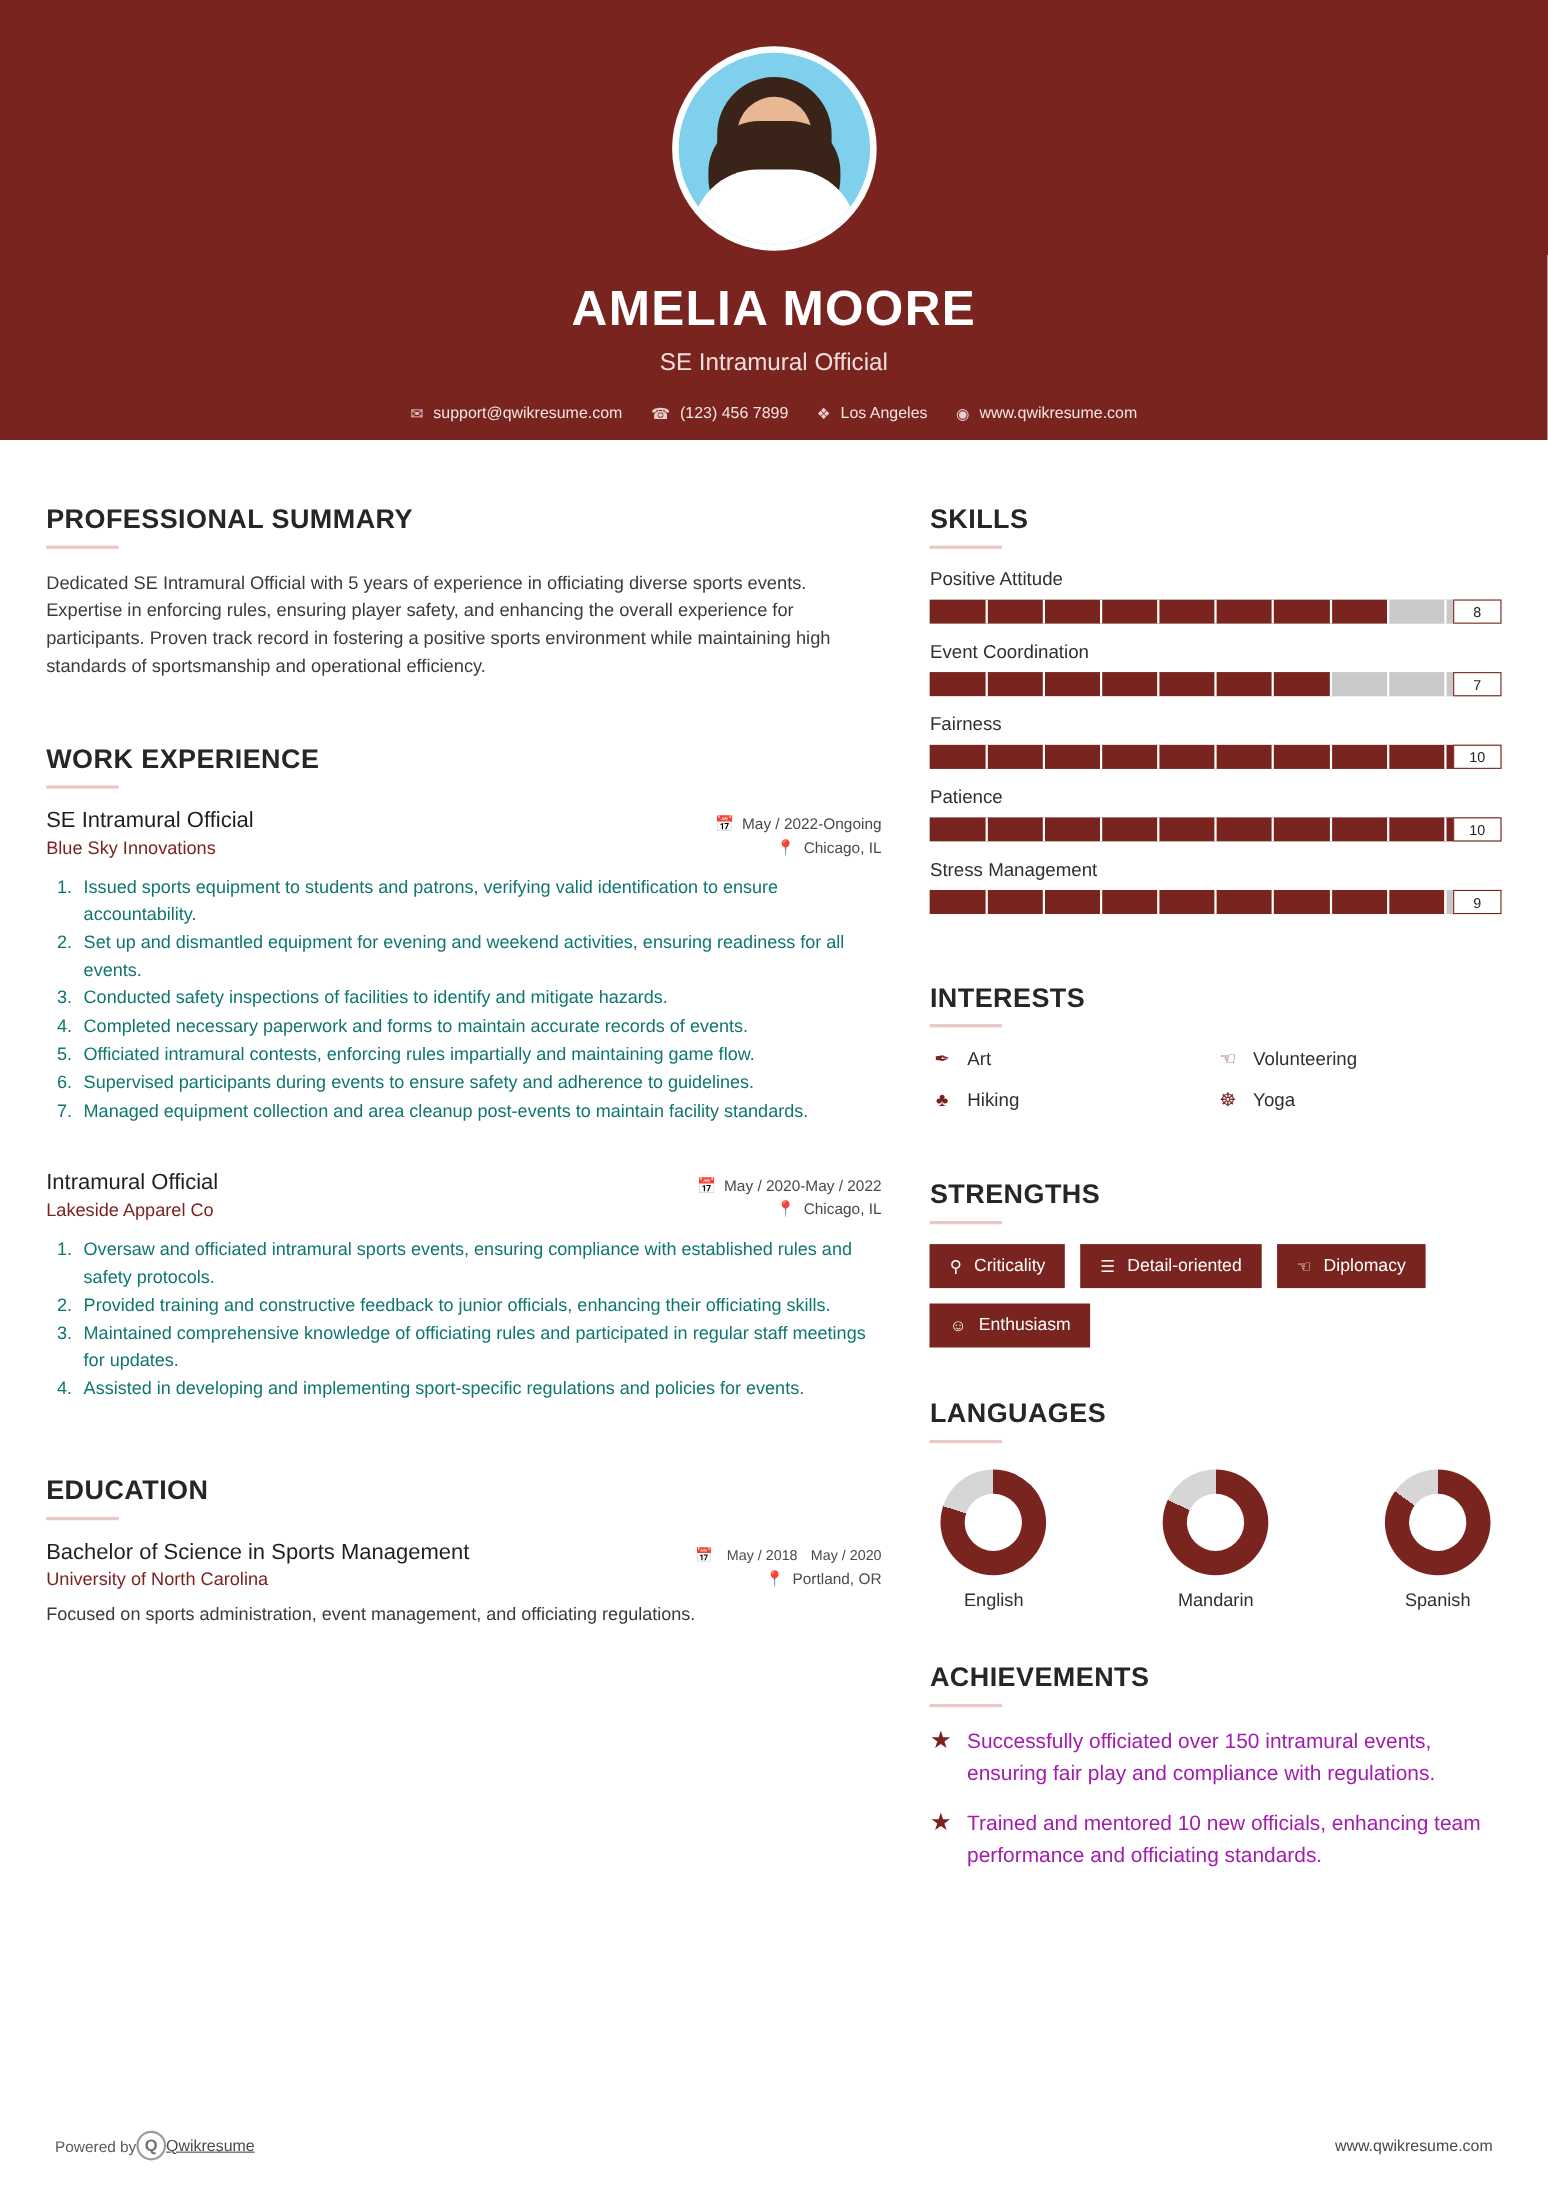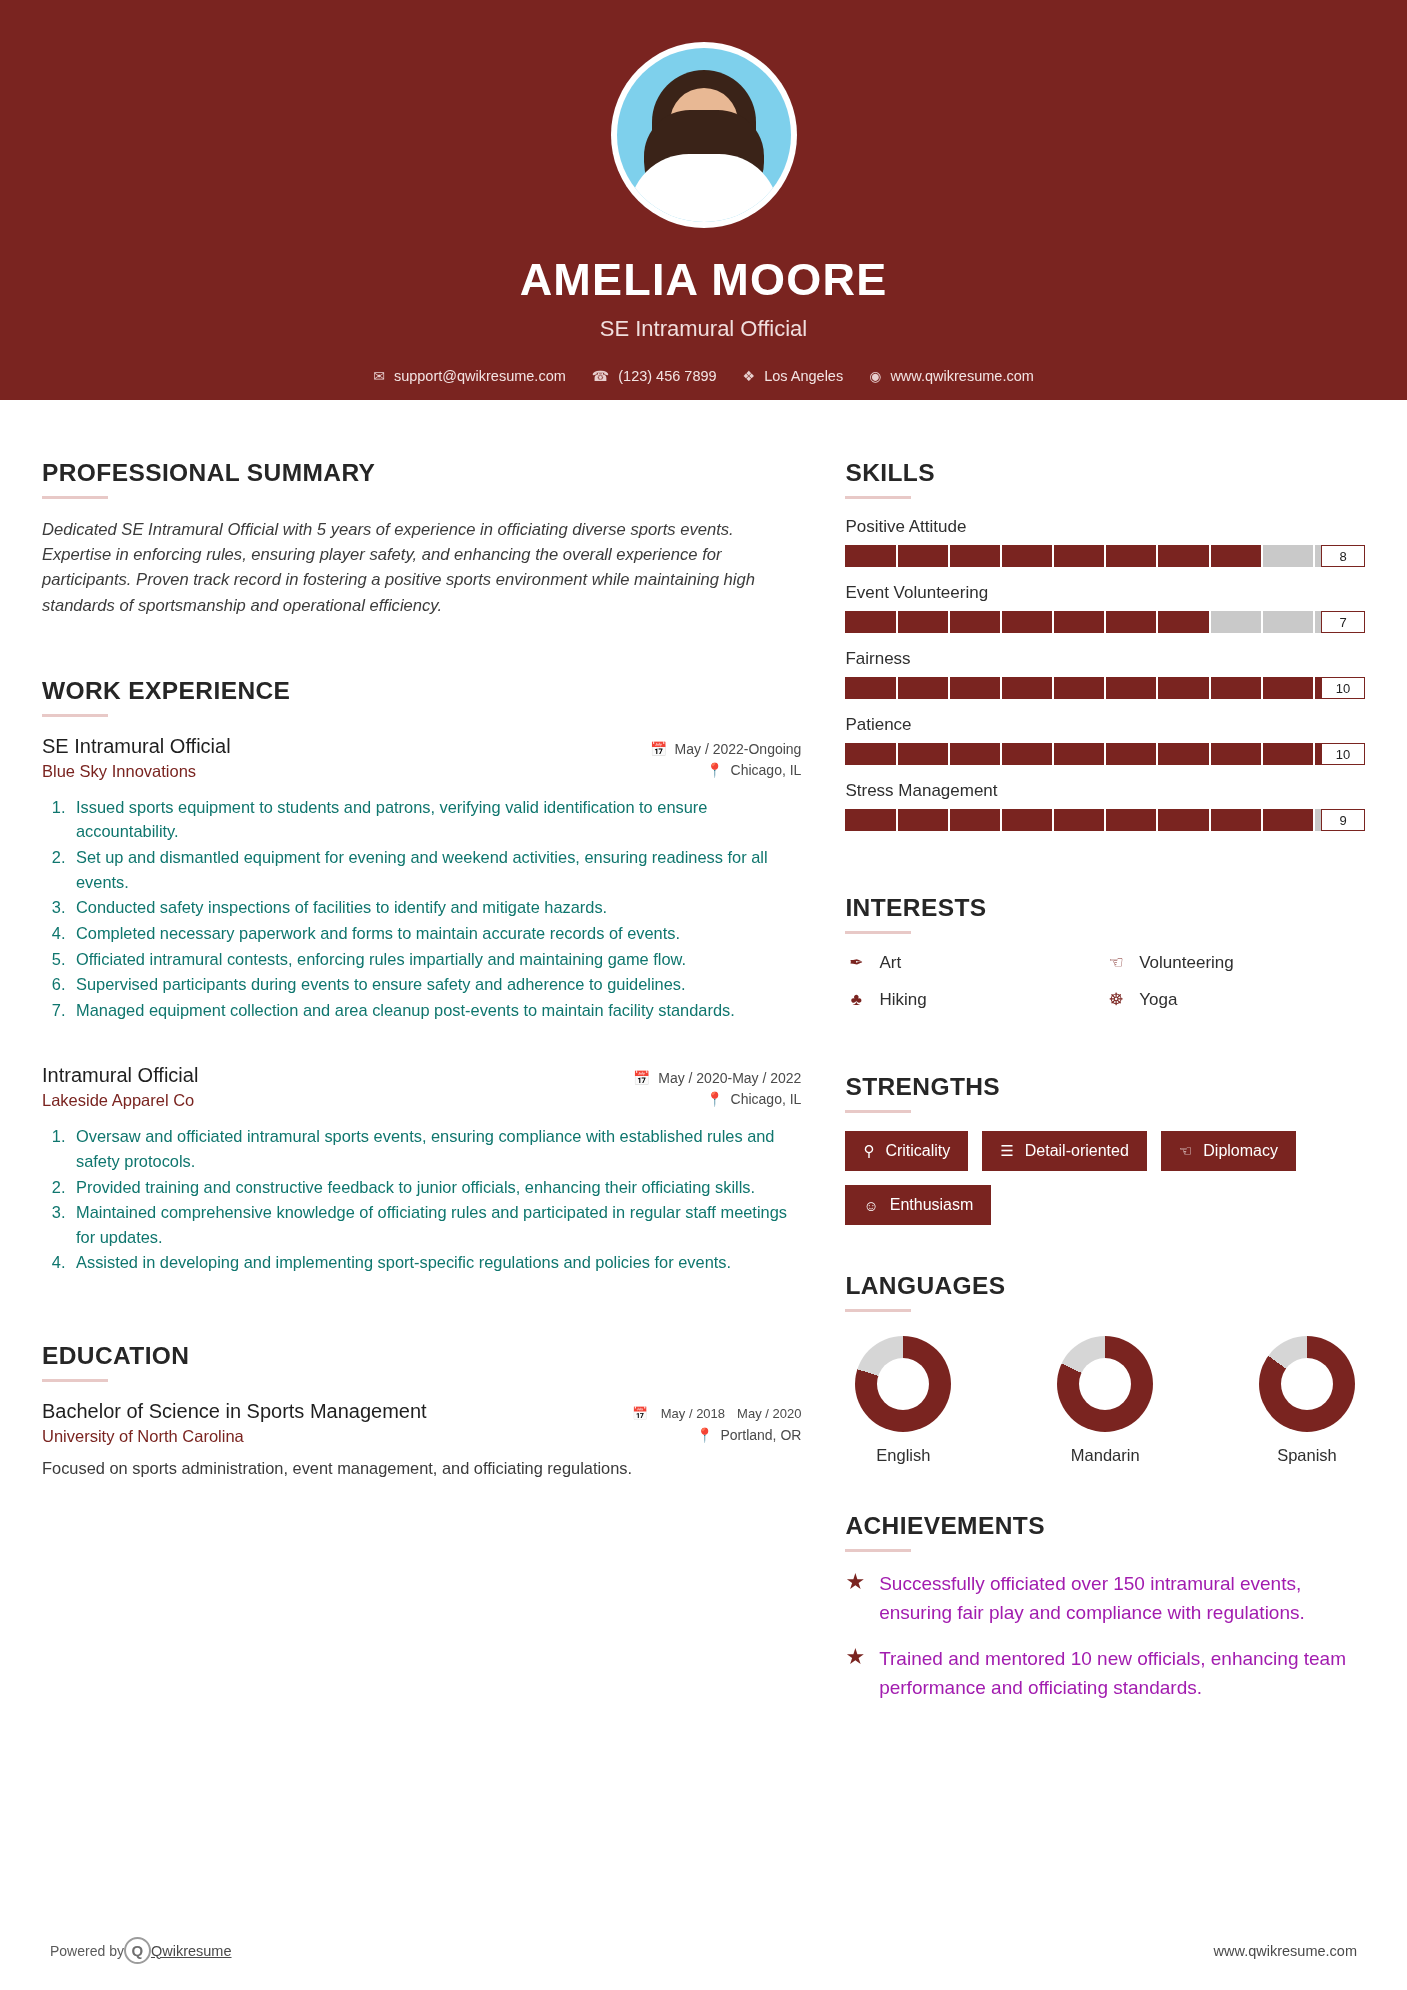--- a/index.html
+++ b/index.html
@@ -105,21 +105,20 @@
     letter-spacing: 0.4px;
     padding-bottom: 9px;
     margin-top: 19px;
   }
   .sec-rule { width: 66px; height: 3px; background: #e8c9c7; margin-bottom: 18px; }
 
   p.summary {
     font-size: 16.6px;
     line-height: 1.52;
     color: #3b3b3b;
-    font-style: italic;
   }
   .block { margin-bottom: 8px; }
   .job-head { display: flex; justify-content: space-between; align-items: flex-start; }
   .job-name { font-size: 20px; color: #1f1f1f; font-weight: 400; }
   .job-date { font-size: 14px; color: #4a4a4a; display: flex; align-items: center; gap: 7px; padding-top: 6px; white-space: nowrap;}
   .job-sub { display: flex; justify-content: space-between; align-items: flex-start; margin-top: 4px; }
   .company { font-size: 16.5px; color: #7a2420; }
   .location { font-size: 14px; color: #4a4a4a; display: flex; align-items: center; gap: 7px; }
   ol.duties { margin: 14px 0 0 28px; }
   ol.duties li {
@@ -344,21 +343,21 @@
                 <i></i>
                 <i></i>
                 <i></i>
               </div>
           </div>
           <div class="bar-val">8</div>
         </div>
       </div>
 
       <div class="skill">
-        <div class="skill-label">Event Volunteering</div>
+        <div class="skill-label">Event Coordination</div>
         <div class="bar-wrap">
           <div class="bar">
             <div class="bar-fill" style="width:70%"></div>
             <div class="bar-ticks">
                 <i></i>
                 <i></i>
                 <i></i>
                 <i></i>
                 <i></i>
                 <i></i>

